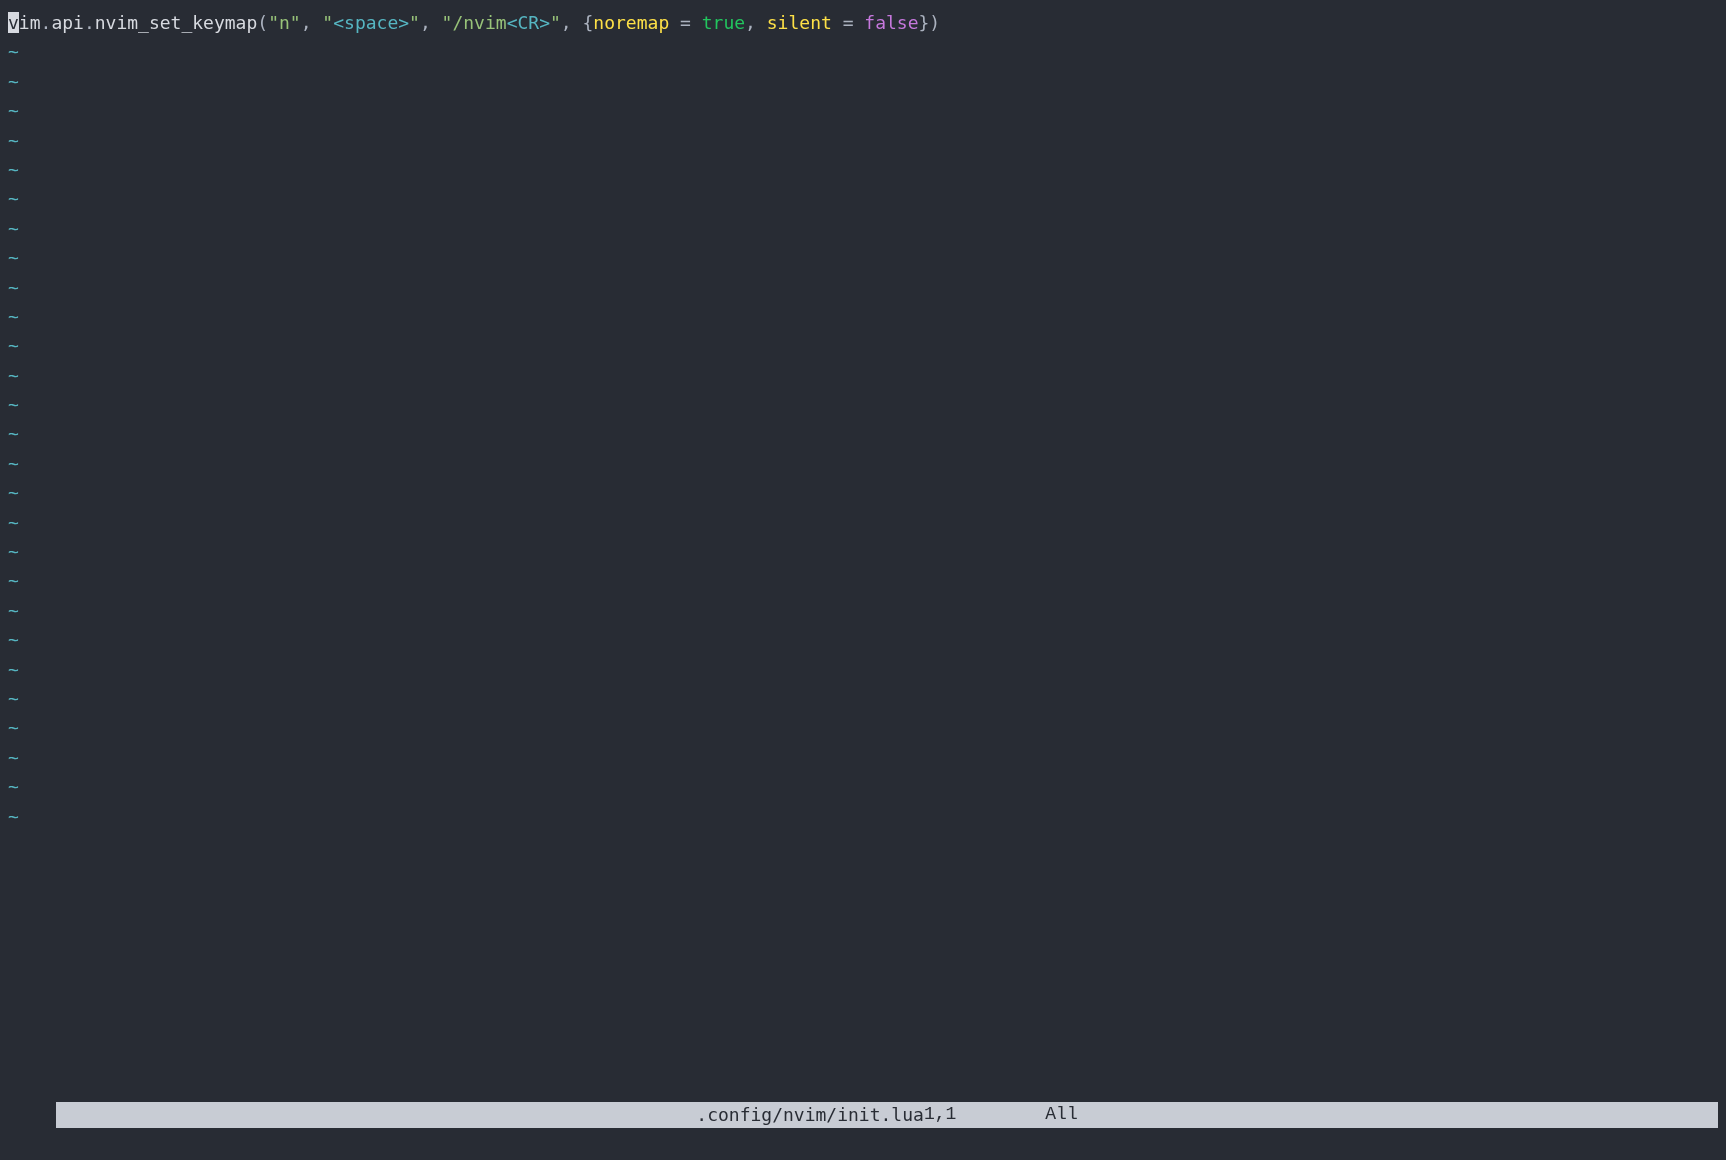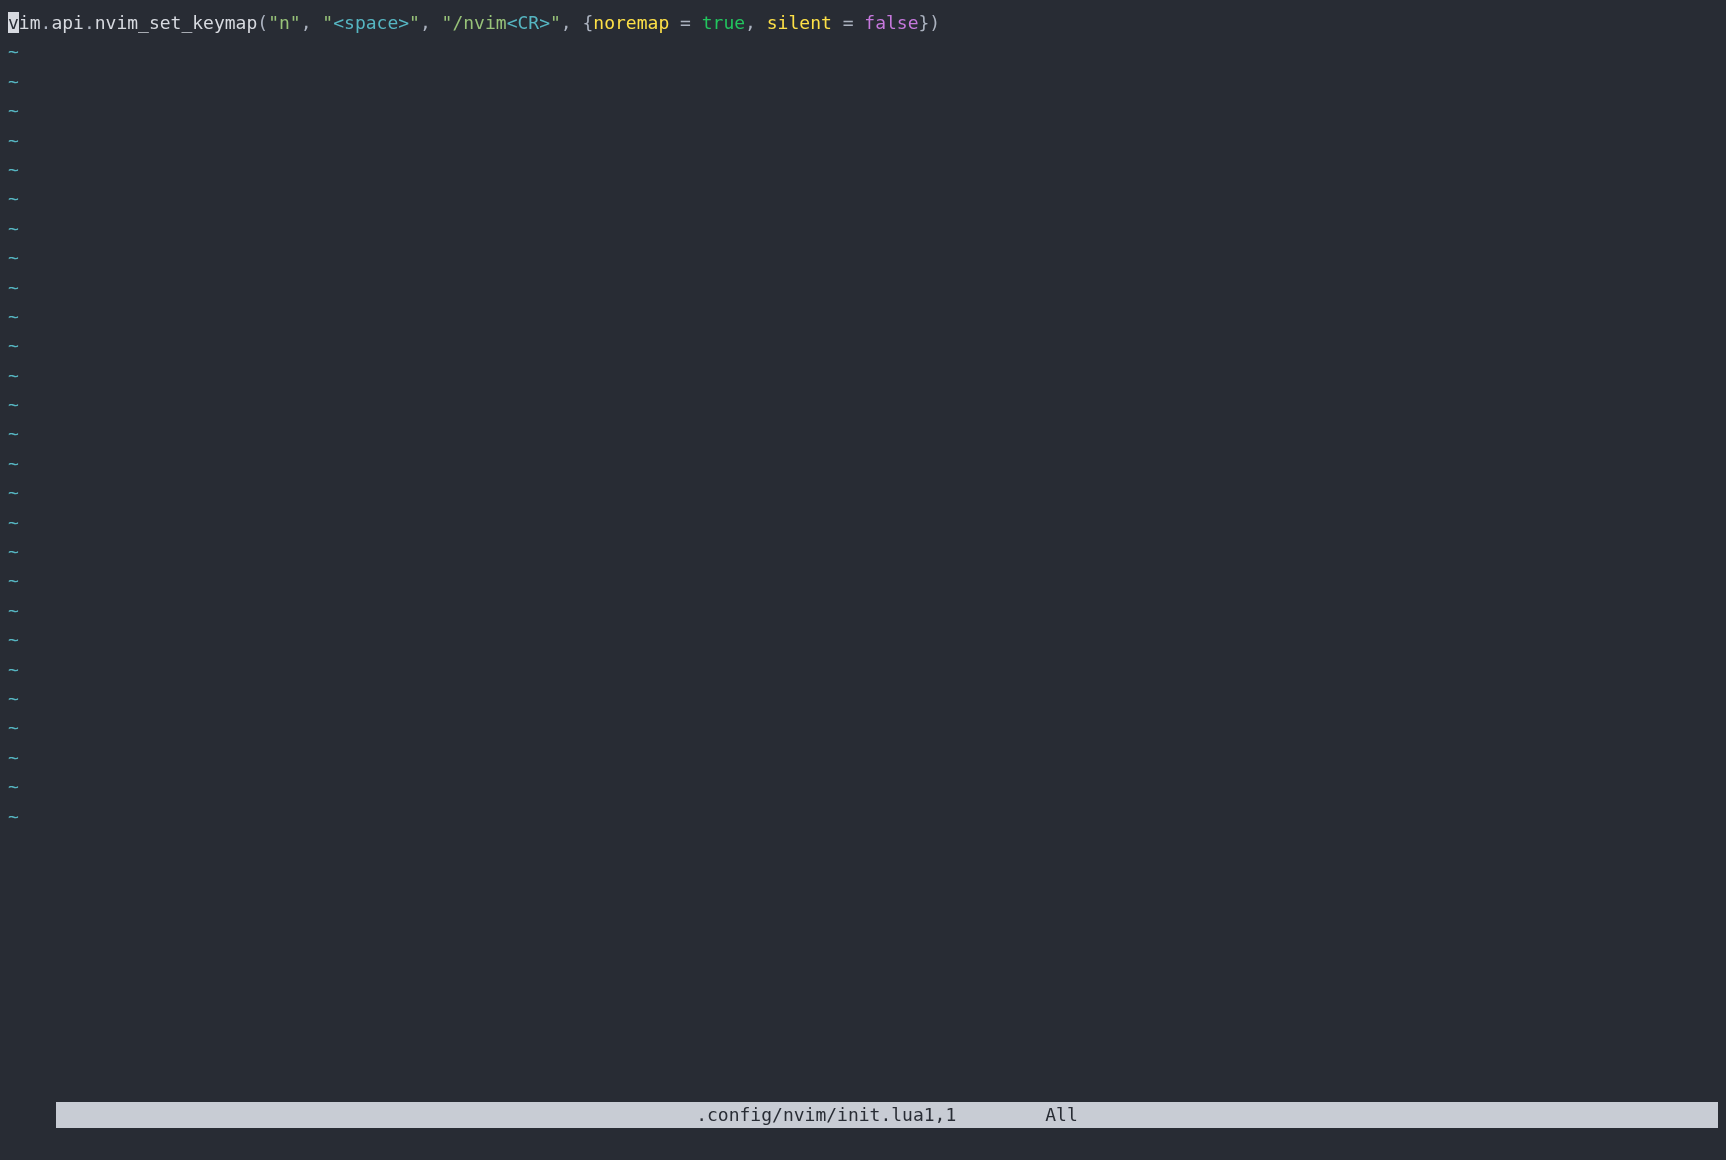--- a/index.html
+++ b/index.html
@@ -58,20 +58,21 @@
       padding: 0 3px;
       font-size: 18px;
       margin-left: 48px;
     }
     .statusbar-left {
       flex: 0 0 auto;
     }
     .statusbar-right {
       display: flex;
       gap: 89px;
+      font-family: Liberation Mono, monospace;
     }
     .cmdline {
       position: absolute;
       bottom: 0;
       left: 8px;
       right: 8px;
       height: 28px;
       background: #282c34;
     }
   </style>

